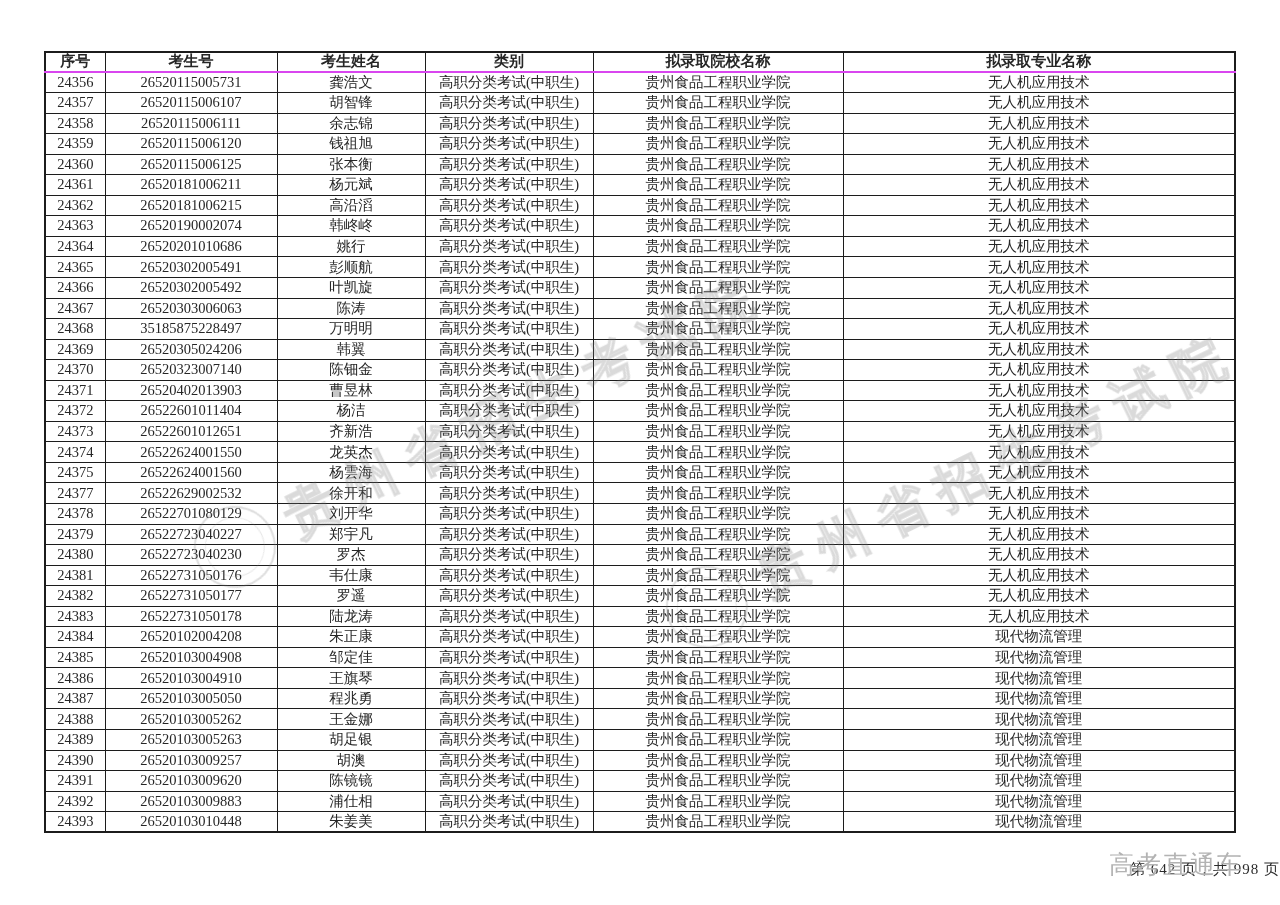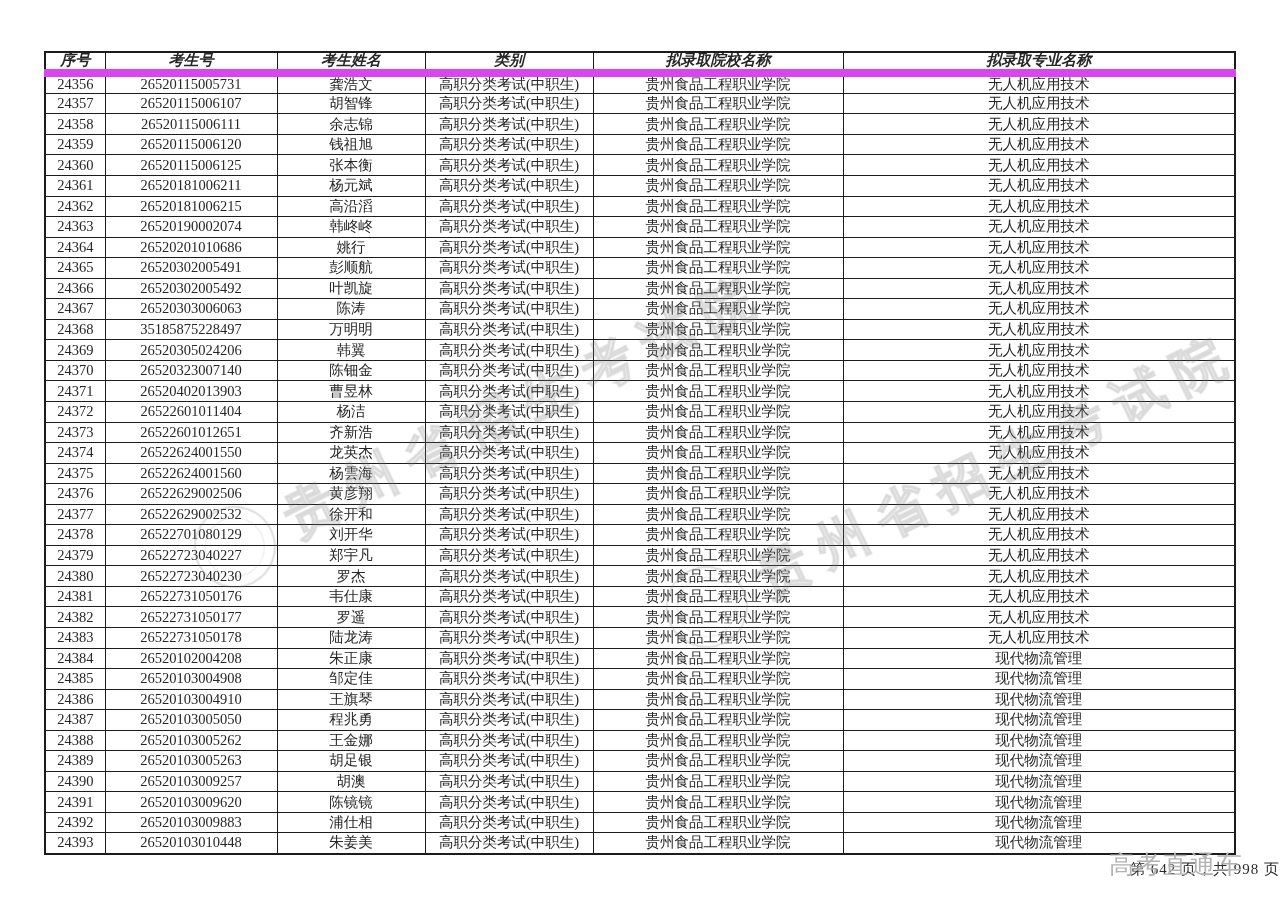--- a/index.html
+++ b/index.html
@@ -27,21 +27,21 @@
     text-align: center;
     vertical-align: middle;
     padding: 0 2px;
     white-space: nowrap;
     overflow: hidden;
     font-size: 14.5px;
     line-height: 1.05;
     font-weight: normal;
   }
   table.roster thead tr { height: 20px; }
-  table.roster thead th { font-weight: bold; font-size: 15px; border-bottom: 8px solid #d946ef; font-style: italic; }
+  table.roster thead th { font-weight: bold; font-size: 15px; border-bottom: 2px solid #d946ef; }
   table.roster tbody tr { height: 20.55px; }
 
   .col-c0 { width: 60px; }
   .col-c1 { width: 172px; }
   .col-c2 { width: 148px; }
   .col-c3 { width: 168px; }
   .col-c4 { width: 250px; }
   .col-c5 { width: auto; }
 
   .footer-label {
@@ -281,28 +281,20 @@
         </tr>
         <tr>
           <td>24375</td>
           <td>26522624001560</td>
           <td>杨雲海</td>
           <td>高职分类考试(中职生)</td>
           <td>贵州食品工程职业学院</td>
           <td>无人机应用技术</td>
         </tr>
         <tr>
-          <td>24376</td>
-          <td>26522629002506</td>
-          <td>黄彦翔</td>
-          <td>高职分类考试(中职生)</td>
-          <td>贵州食品工程职业学院</td>
-          <td>无人机应用技术</td>
-        </tr>
-        <tr>
           <td>24377</td>
           <td>26522629002532</td>
           <td>徐开和</td>
           <td>高职分类考试(中职生)</td>
           <td>贵州食品工程职业学院</td>
           <td>无人机应用技术</td>
         </tr>
         <tr>
           <td>24378</td>
           <td>26522701080129</td>

